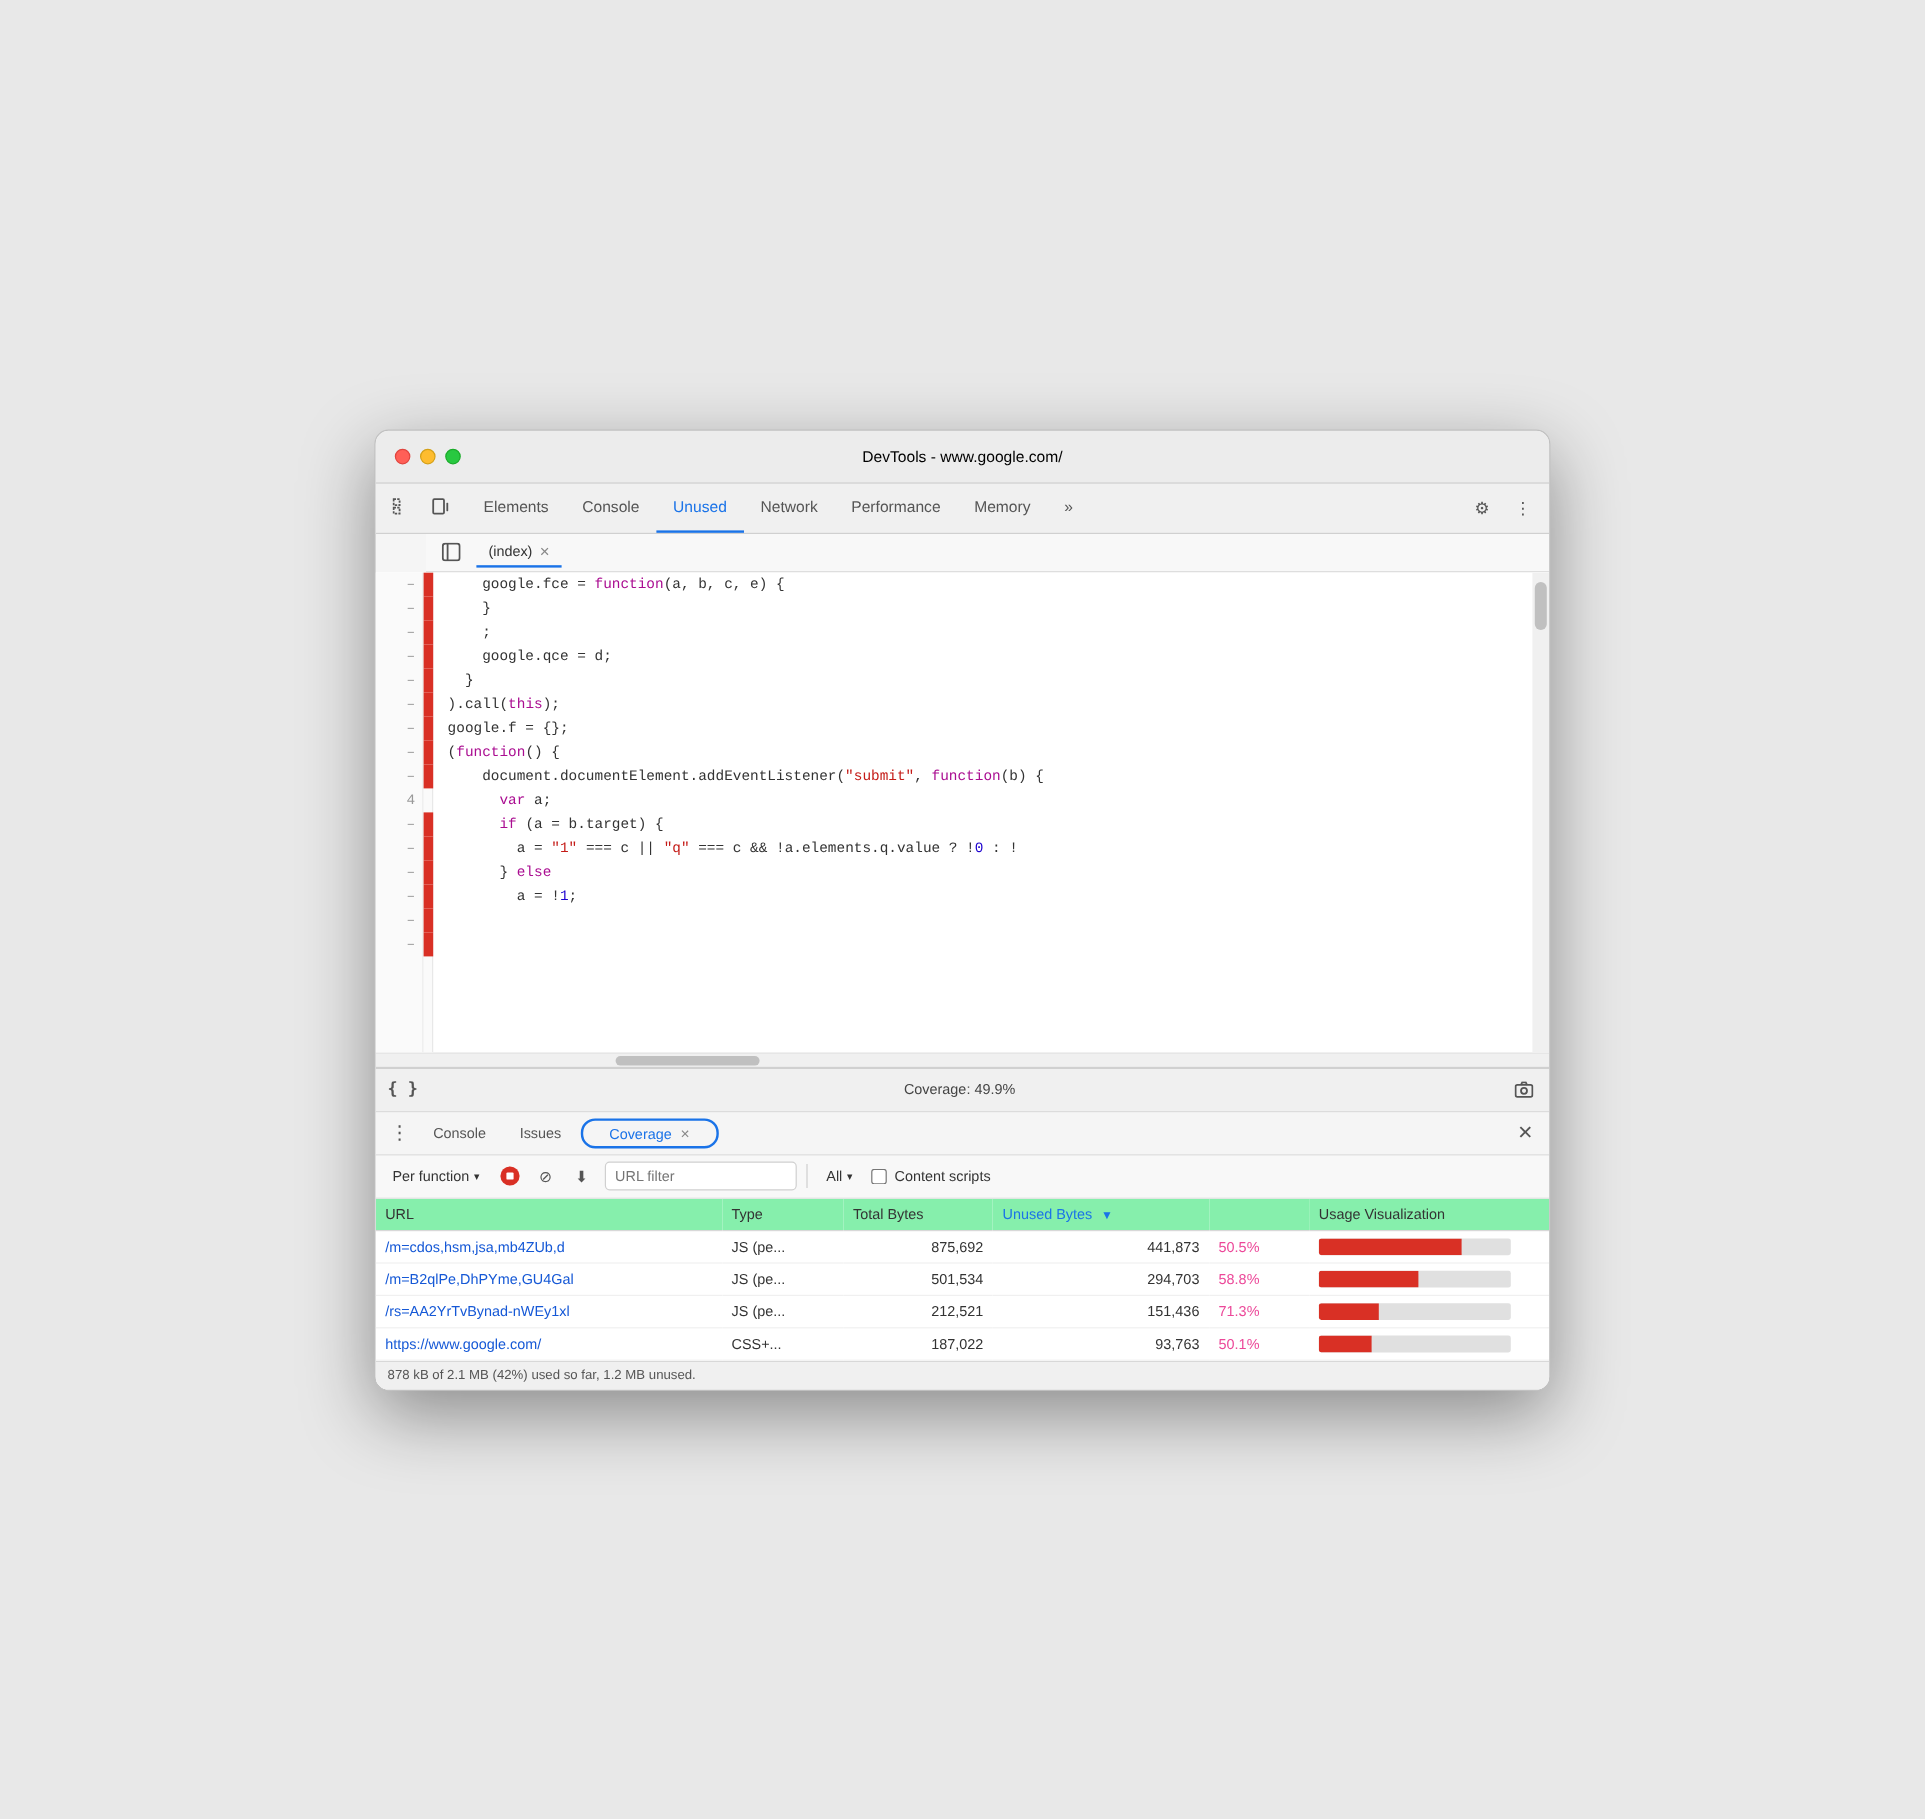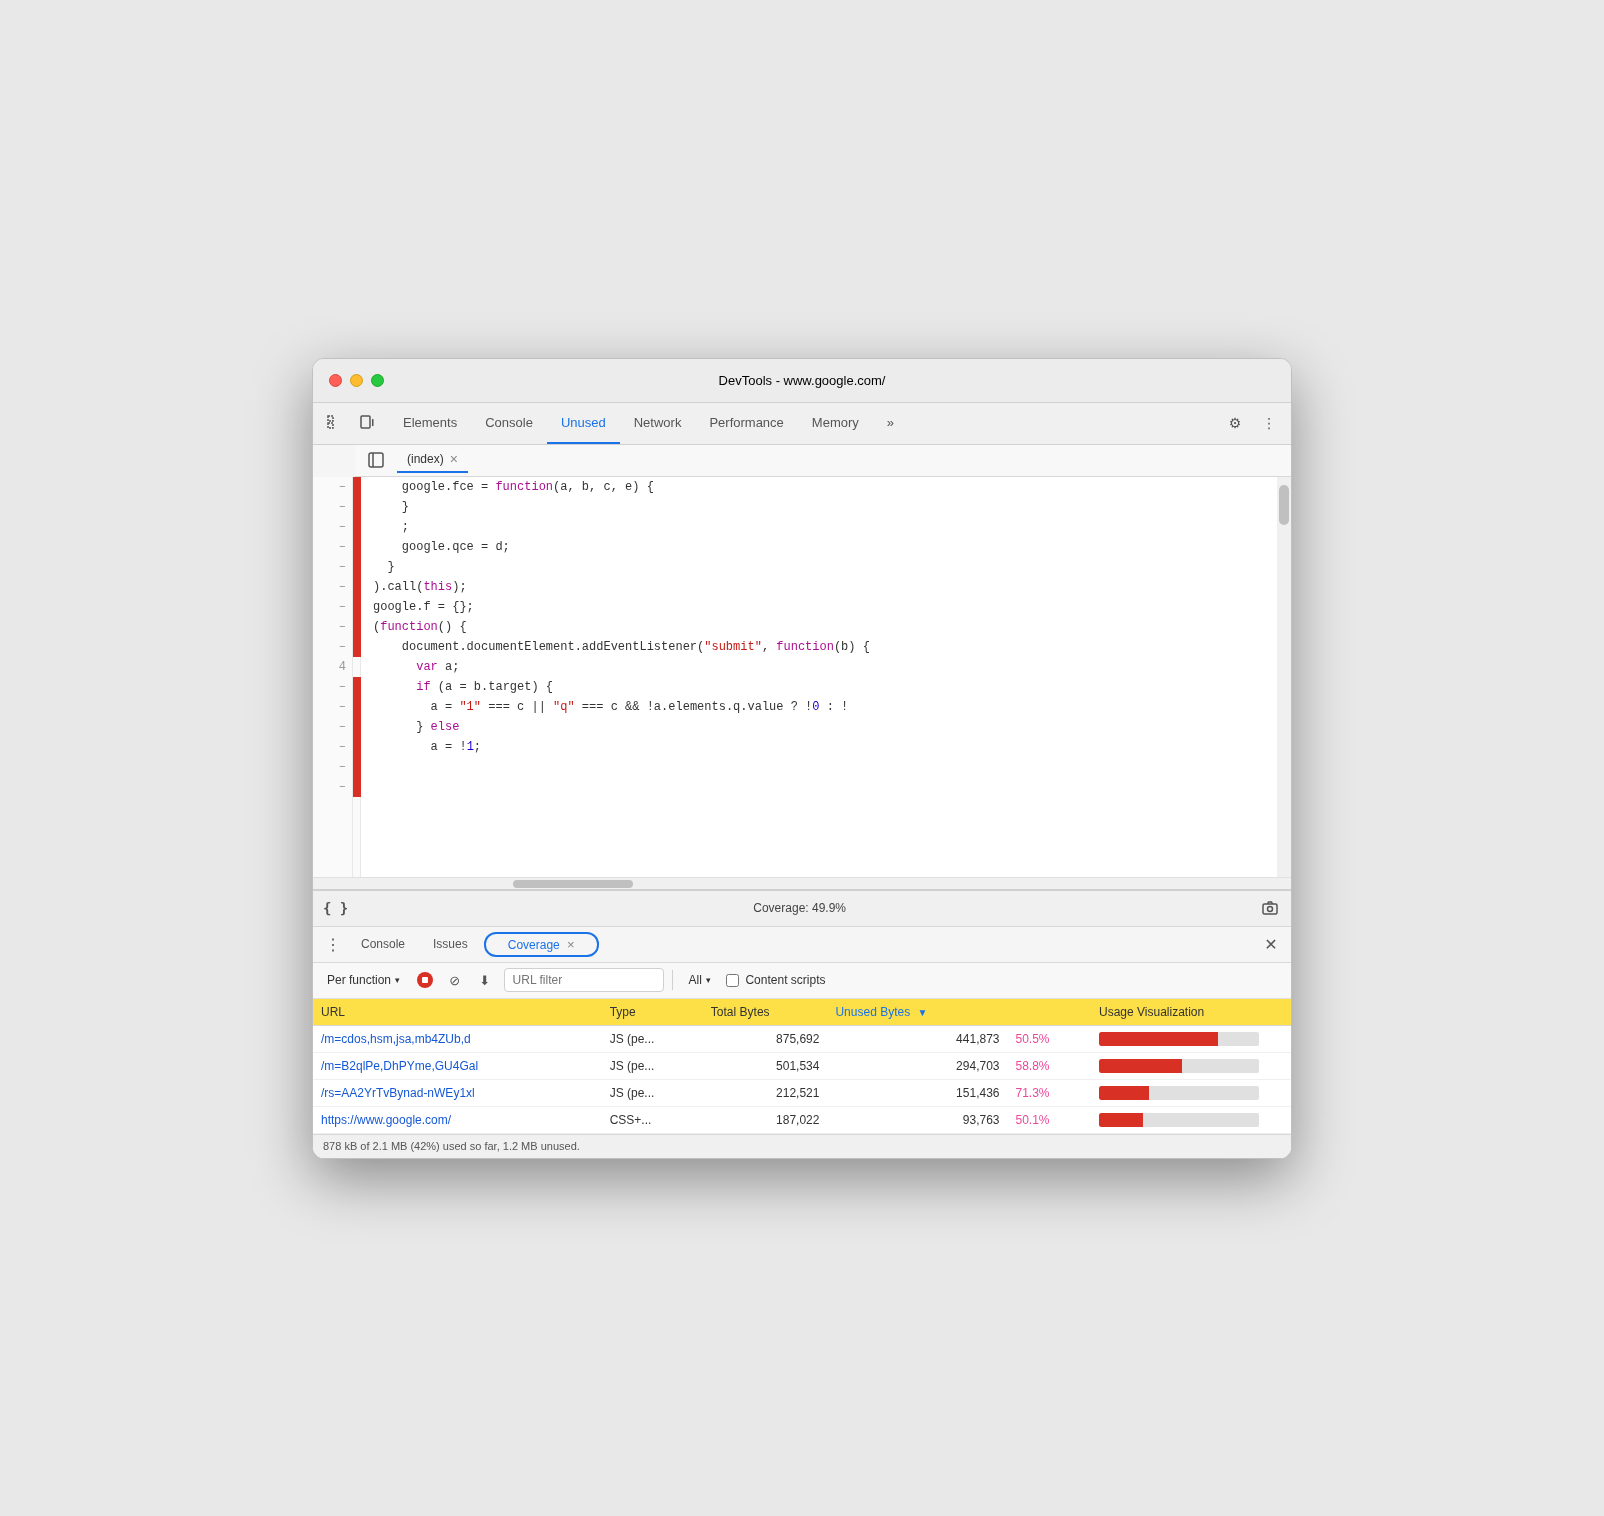--- a/index.html
+++ b/index.html
@@ -349,21 +349,21 @@
     .checkbox-label input { cursor: pointer; }
     .coverage-table {
       width: 100%;
       background: #fff;
       border-collapse: collapse;
       font-size: 12px;
     }
     .coverage-table th {
       text-align: left;
       padding: 6px 8px;
-      background: #fde047;
+      background: #86efac;
       border-bottom: 1px solid #d8d8d8;
       font-weight: 500;
       color: #333;
       cursor: pointer;
       white-space: nowrap;
     }
     .coverage-table th.sorted { color: #1a73e8; }
     .coverage-table td {
       padding: 6px 8px;
       border-bottom: 1px solid #f0f0f0;

